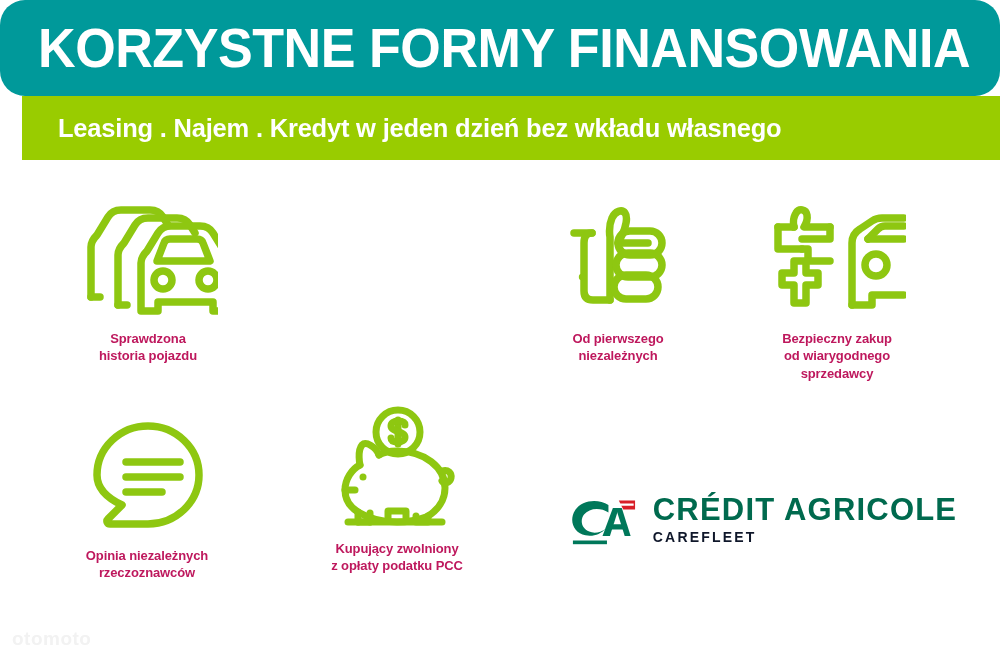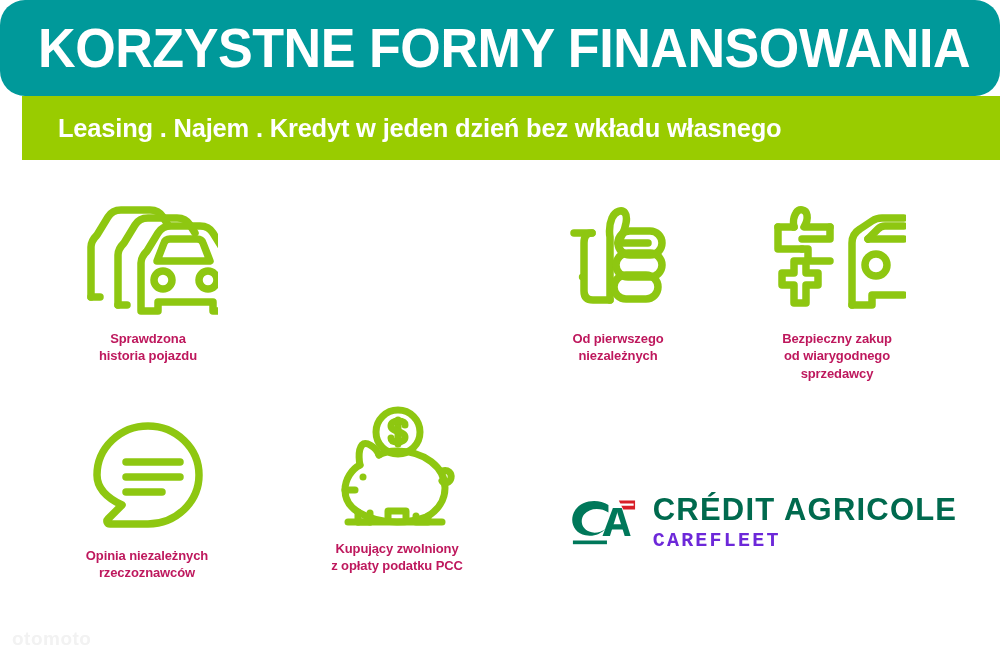--- a/index.html
+++ b/index.html
@@ -125,24 +125,24 @@
   .logo .brand-main {
     color: #006a4e;
     font-family: "Liberation Sans", sans-serif;
     font-weight: bold;
     font-size: 31px;
     line-height: 1.05;
     letter-spacing: 1.2px;
     white-space: nowrap;
   }
   .logo .brand-sub {
-    color: #6d28d9;
-    font-family: Liberation Mono, monospace;
-    font-weight: bold;
-    font-size: 20px;
+    color: #0f172a;
+    font-family: Liberation Sans, sans-serif;
+    font-weight: bold;
+    font-size: 14px;
     line-height: 1.1;
     letter-spacing: 2.2px;
     margin-top: 3px;
     white-space: nowrap;
   }
 
   
   .watermark {
     position: absolute;
     left: 12px;

